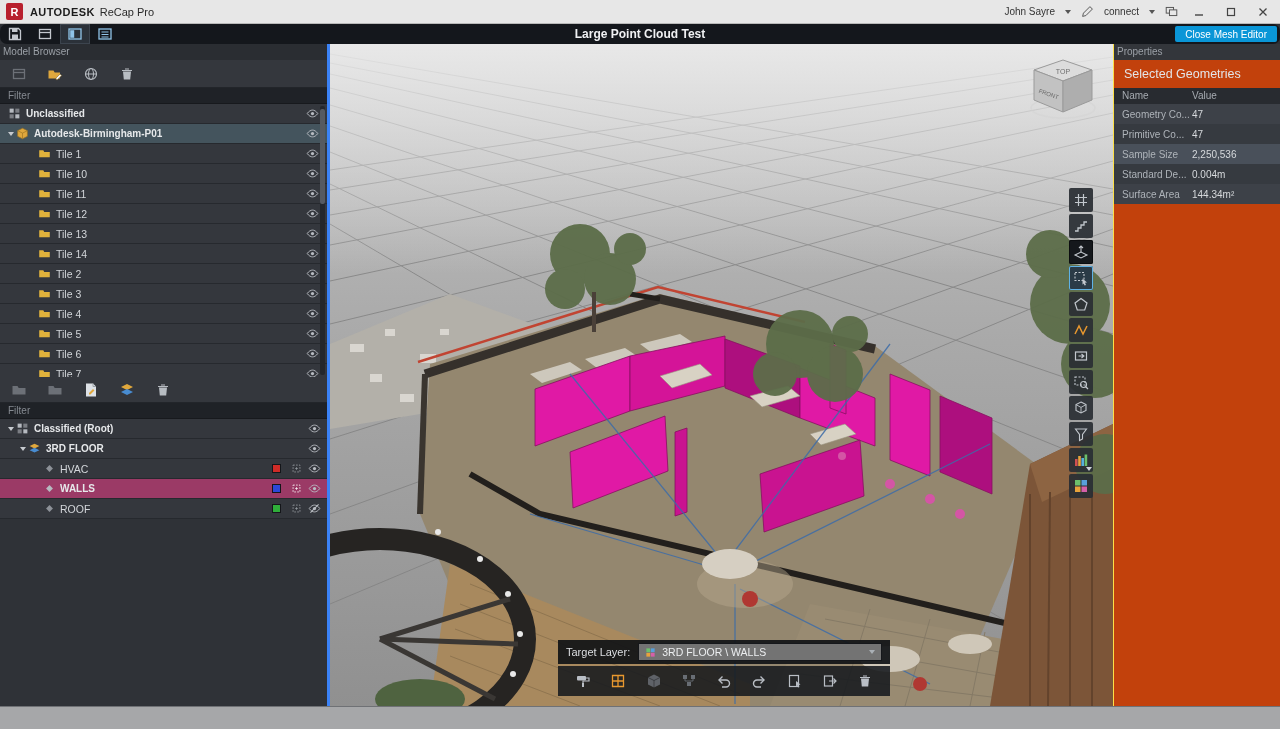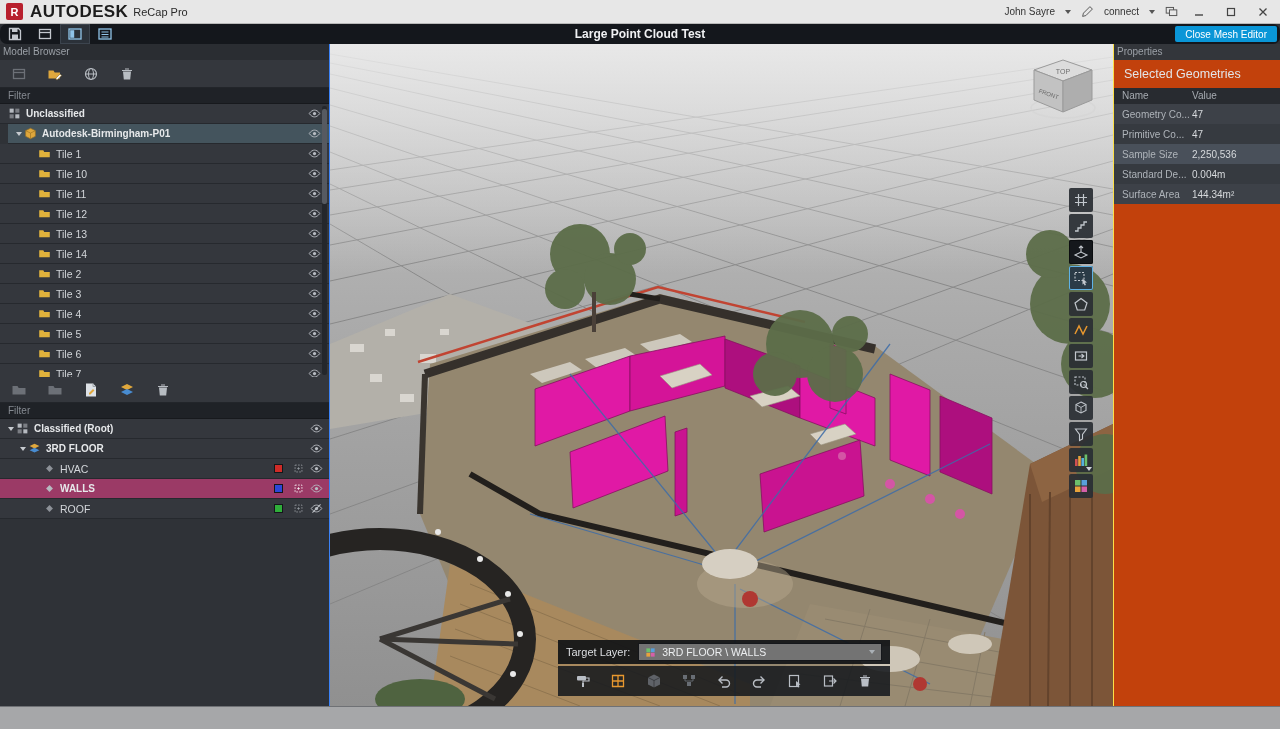--- a/index.html
+++ b/index.html
@@ -3,52 +3,52 @@
 <meta charset="utf-8">
 <style>
   * { box-sizing: border-box; margin: 0; padding: 0; }
   html,body { width:1280px; height:729px; overflow:hidden; }
   body { font-family:"Liberation Sans", sans-serif; background:#2e3136; position:relative; }
   button { border:none; background:none; padding:0; cursor:pointer; font-family:inherit; }
 
   
   .titlebar { position:absolute; top:0; left:0; right:0; height:24px; background:#e7e7e7; border-bottom:1px solid #b9b9b9; display:flex; align-items:center; padding:0 6px; z-index:30; }
   .logo { width:17px; height:17px; background:#b8202e; color:#fff; font-weight:bold; font-size:11px; display:flex; align-items:center; justify-content:center; border-radius:2px; margin-right:7px; }
-  .brand { font-size:17px; font-weight:bold; color:#1c1c1c; letter-spacing:.4px; }
+  .brand { font-size:11px; font-weight:bold; color:#1c1c1c; letter-spacing:.4px; }
   .appname { font-size:11px; color:#2a2a2a; margin-left:5px; }
   .tb-right { margin-left:auto; display:flex; align-items:center; gap:10px; font-size:10px; color:#333; }
   .tri-down { width:0; height:0; border-left:3.5px solid transparent; border-right:3.5px solid transparent; border-top:4.5px solid #555; display:inline-block; }
   .win-btn { width:22px; height:18px; display:flex; align-items:center; justify-content:center; color:#444; }
   .win-btn svg { width:10px; height:10px; }
 
   
   .header { position:absolute; top:24px; left:0; right:0; height:20px; background:#14171c; display:flex; align-items:center; z-index:29;border-radius:7px; }
   .header .ibtn { width:30px; height:20px; display:flex; align-items:center; justify-content:center; color:#c3c7cd; }
   .header .ibtn.blue { color:#8fc3e8; }
   .header .ibtn.pressed { background:#2b3139; box-shadow:inset 0 0 0 1px #3c444e; }
   .doc-title { position:absolute; left:50%; transform:translateX(-50%); color:#f0f1f3; font-size:12px; font-weight:bold; }
   .close-mesh { position:absolute; right:3px; top:2px; height:16px; padding:0 10px; color:#fff; font-size:10px; border-radius:2px; }
 
   .ic { width:16px; height:16px; display:block; }
   .ic14 { width:13px; height:13px; display:block; }
   .ic12 { width:11px; height:11px; display:block; }
 
   
-  .lpanel { position:absolute; top:44px; left:0; width:330px; bottom:23px; background:#2f3237; border-right:1px solid #3b82f6; z-index:20; }
+  .lpanel { position:absolute; top:44px; left:0; width:330px; bottom:23px; background:#2f3237; border-right:3px solid #3b82f6; z-index:20; }
   .sec-title { height:16px; font-size:10px; color:#9ba0a7; line-height:16px; padding-left:3px; background:#2a2d32; }
   .ptoolbar { height:28px; background:#34373d; border-bottom:1px solid #22252a; display:flex; align-items:center; gap:14px; padding-left:8px; }
   .ptoolbar.t2 { height:26px; }
   .ptoolbar .ibtn { color:#b7bcc2; width:22px; height:22px; display:flex; align-items:center; justify-content:center; }
   .ptoolbar .ibtn.dim { color:#6c7077; }
   .filter-row { height:16px; background:#1f2227; color:#858a91; font-size:10px; line-height:16px; padding-left:8px; border-bottom:1px solid #17191d; }
   .tree { position:relative; height:273px; overflow:hidden; }
   .trow { height:20px; display:flex; align-items:center; position:relative; font-size:10.5px; color:#d3d6da; background:#34373d; border-bottom:1px solid #26292e; padding-left:8px; }
   .trow .lbl { margin-left:5px; white-space:nowrap; }
   .trow .lbl.b { font-weight:bold; color:#e6e8ea; font-size:10px; }
-  .trow.sel-proj { background:#44545d;margin-left:8px; }
+  .trow.sel-proj { background:#44545d; }
   .trow.tile { padding-left:38px; }
   .trow.sel-walls { background:#9b3a66; }
   .trow .tri-tree { width:0; height:0; border-left:3.5px solid transparent; border-right:3.5px solid transparent; border-top:4.5px solid #c6cacf; margin-right:2px; }
   .eye { position:absolute; right:8px; color:#b9bdc3; display:flex; }
   .eye2 { right:6px; }
   .swatch { position:absolute; right:46px; width:9px; height:9px; border:1px solid #14161a; display:inline-block; }
   .mini { position:absolute; right:25px; color:#9ba0a6; display:flex; }
   .mini.hl { color:#ffffff; }
   .c-folder { color:#e0b23c; }
   .c-gray { color:#b6bac0; }

